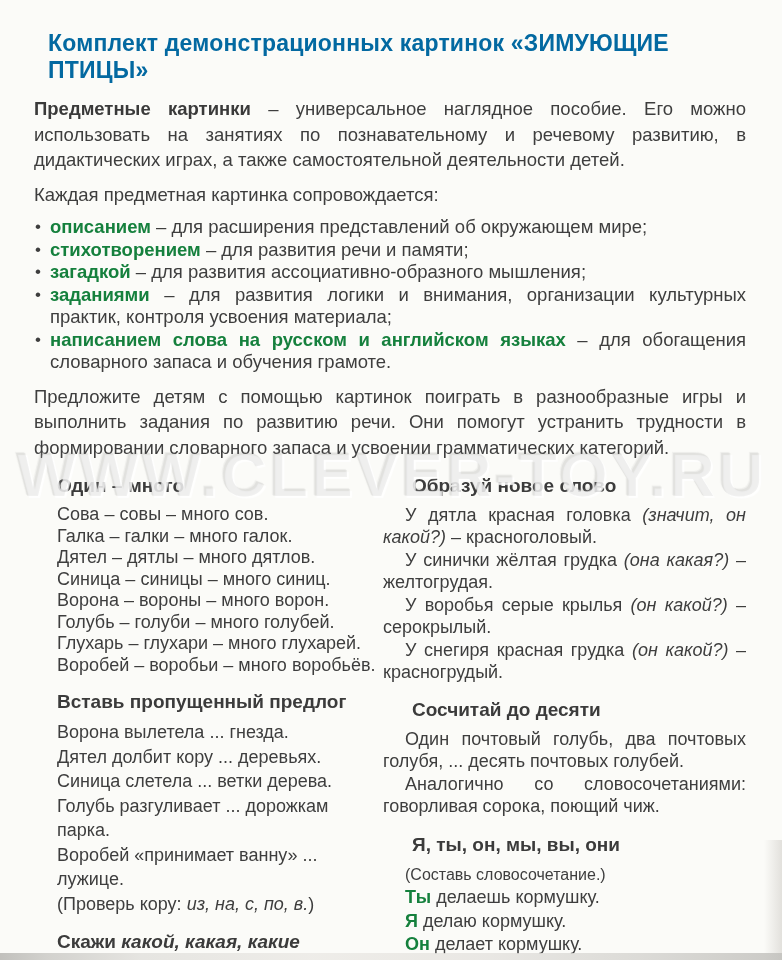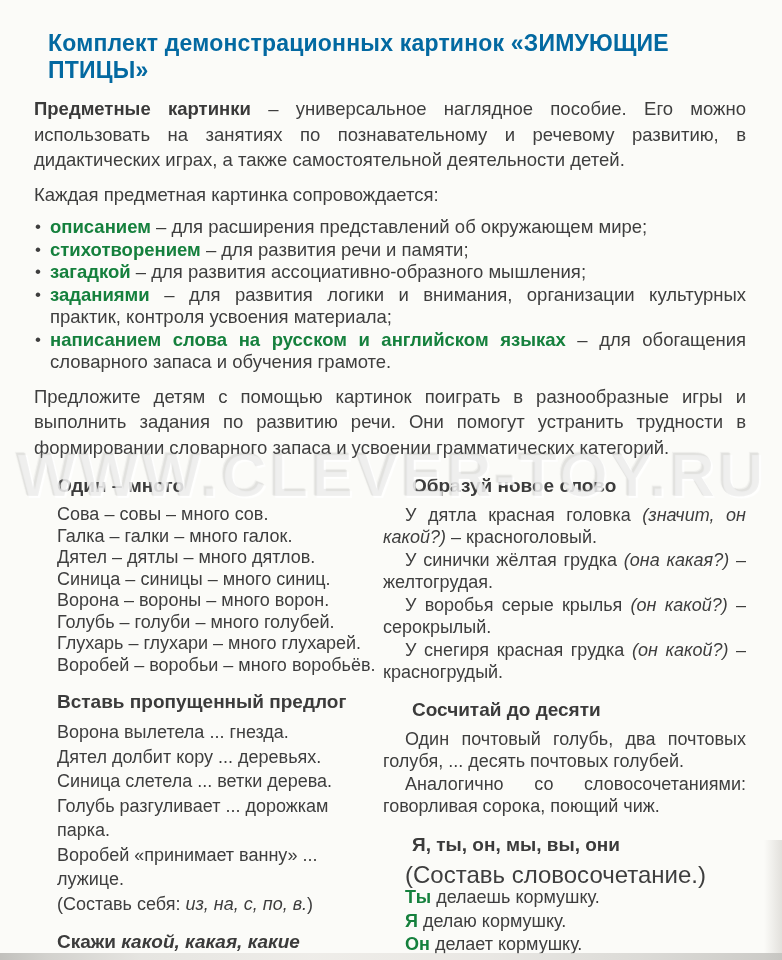--- a/index.html
+++ b/index.html
@@ -46,21 +46,21 @@
   h2.sec .it { font-style:italic; }
 
   .plain-line { font-size:18px; line-height:21.5px; }
   .sp-line    { font-size:18px; line-height:24.5px; }
   .it { font-style:italic;text-align:right; }
 
   .rc-par {
     font-size:18px; line-height:22px; text-align:justify;
     text-indent:22px; margin:0 0 1px 0;
   }
-  .note-line { font-size:24px; line-height:23px; margin-left:22px; }
+  .note-line { font-size:16px; line-height:23px; margin-left:22px; }
   .pron-line { font-size:18px; line-height:23.5px; margin-left:22px; }
   .pron-line .term { font-weight:bold; }
 
   .watermark {
     position:absolute; top:438px; left:-10px; width:802px;
     text-align:center; white-space:nowrap;
     font-size:63px; font-weight:bold; letter-spacing:3px;
     color:rgba(150,150,148,0.13);
     text-shadow: 2px 2px 1px rgba(255,255,255,0.85), -1px -1px 1px rgba(120,120,118,0.10);
     z-index:3; pointer-events:none;
@@ -117,21 +117,21 @@
         <div class="plain-line">Воробей – воробьи – много воробьёв.</div>
       </div>
 
       <h2 class="sec" style="margin-top:15px;">Вставь пропущенный предлог</h2>
       <div>
         <div class="sp-line">Ворона вылетела ... гнезда.</div>
         <div class="sp-line">Дятел долбит кору ... деревьях.</div>
         <div class="sp-line">Синица слетела ... ветки дерева.</div>
         <div class="sp-line">Голубь разгуливает ... дорожкам парка.</div>
         <div class="sp-line">Воробей «принимает ванну» ... лужице.</div>
-        <div class="sp-line"><span>(Составь себя: </span><span class="it">из, на, с, по, в.</span><span>)</span></div>
+        <div class="sp-line"><span>(Проверь кору: </span><span class="it">из, на, с, по, в.</span><span>)</span></div>
       </div>
 
       <h2 class="sec" style="margin-top:15px;"><span>Скажи </span><span class="it">какой, какая, какие</span></h2>
 
     </div>
 
     <div class="col-right">
 
       <h2 class="sec" style="margin-top:6px;">Образуй новое слово</h2>
       <div>

